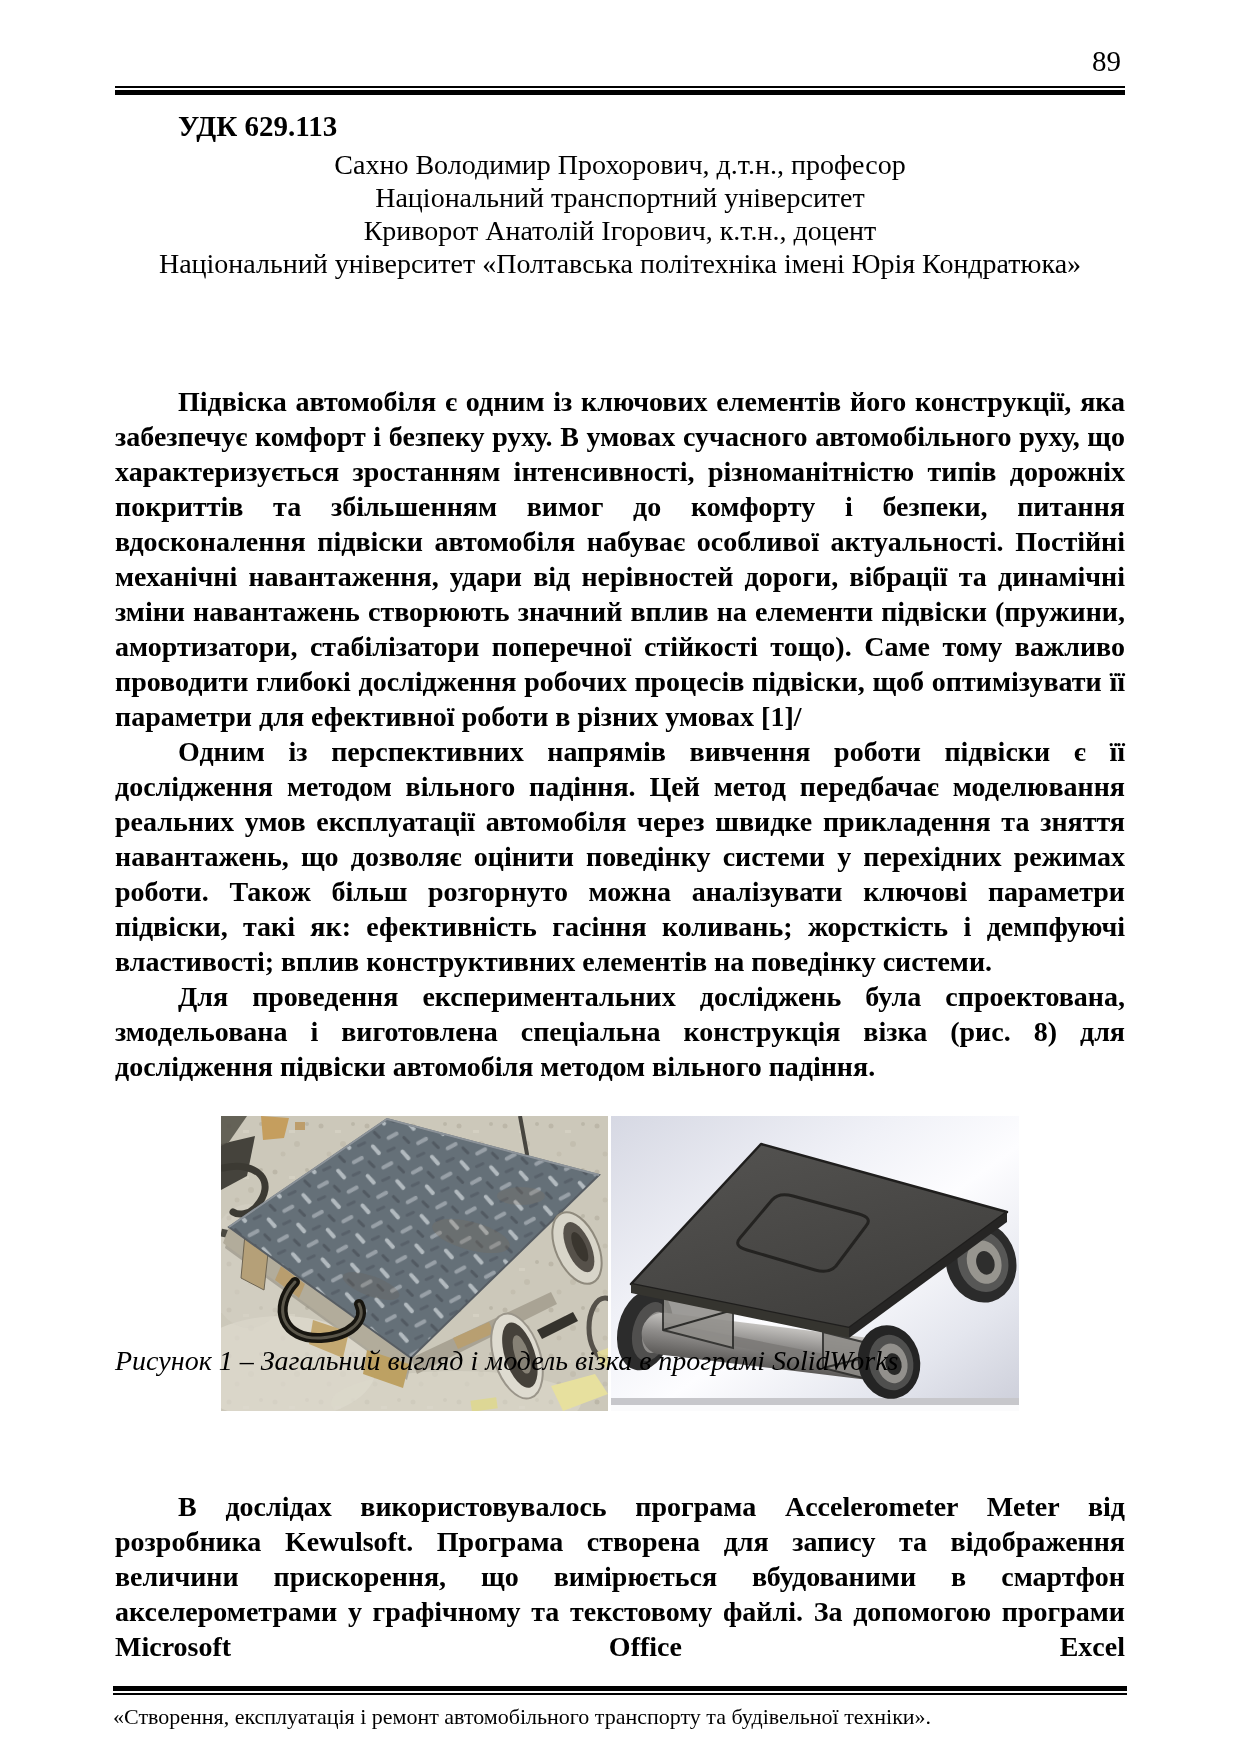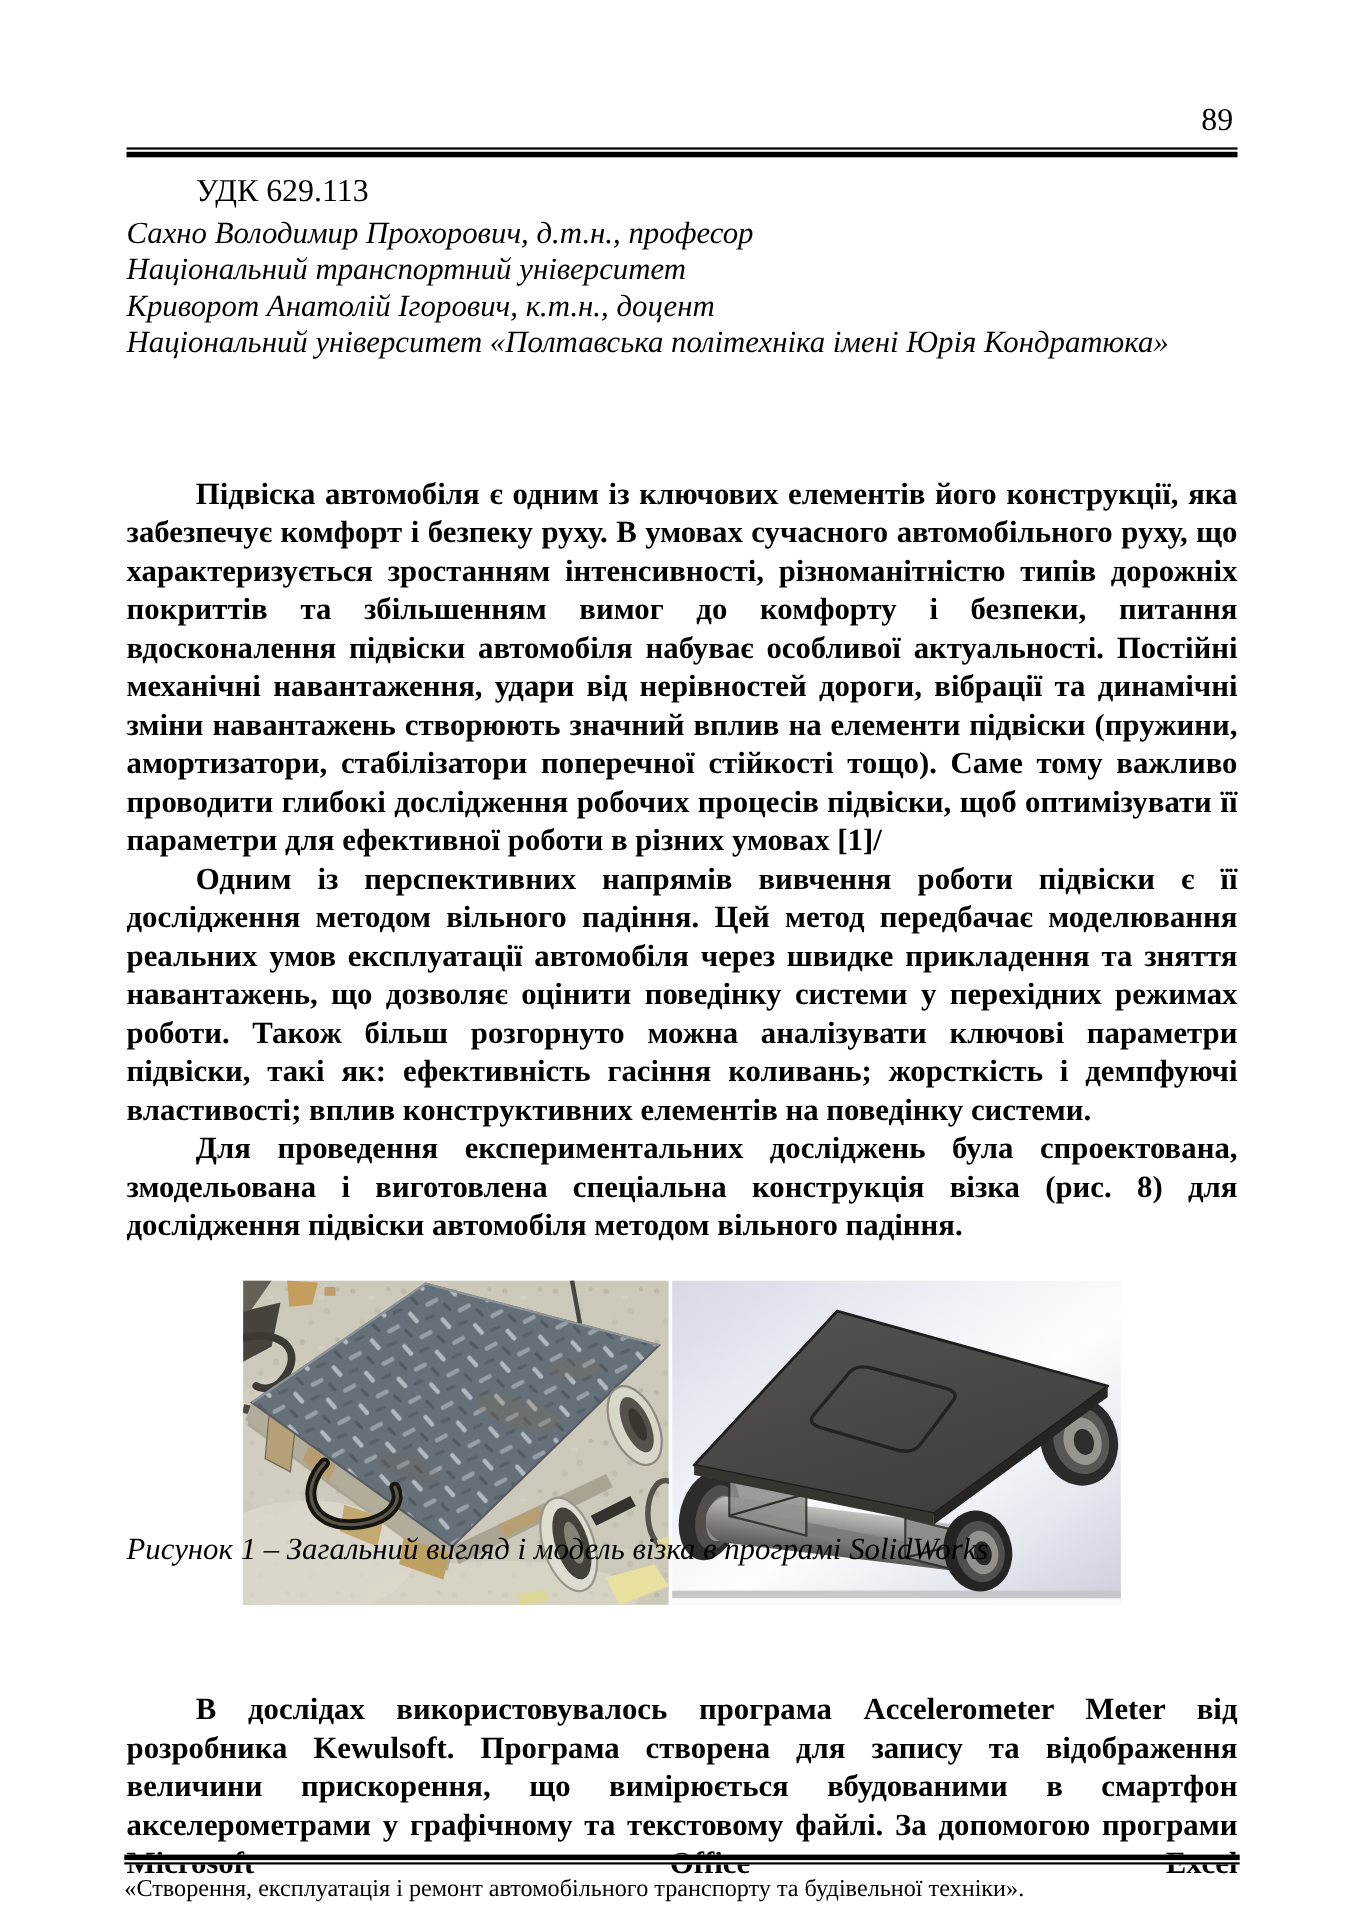--- a/index.html
+++ b/index.html
@@ -1,27 +1,27 @@
 <!DOCTYPE html>
 <html><head>
 <meta charset="utf-8">
 <style>
   html,body{margin:0;padding:0;background:#888;}
   .page{
     position:relative;width:1240px;height:1754px;margin:0 auto;
     background:#ffffff;color:#000;overflow:hidden;
     font-family:"Liberation Serif","DejaVu Serif",serif;
   }
-  .content{position:absolute;left:115px;right:115px;top:0;bottom:0;margin-top:48px;}
+  .content{position:absolute;left:115px;right:115px;top:0;bottom:0;}
   .abs{position:absolute;left:0;right:0;}
 
   .pageno{ text-align:right;font-size:29px;padding-top:44px;padding-right:4px;line-height:34px;}
   .rule-top{margin-top:8px;height:2px;border-top:2px solid #000;border-bottom:5px solid #000;background:#fff;}
-  .udc{margin-top:15px;margin-left:63px;font-weight:normal;font-size:29px;line-height:33px;}
-  .authors{margin-top:5px;text-align:left;font-style:italic;font-size:28px;line-height:33px;}
+  .udc{margin-top:15px;margin-left:63px;font-weight:bold;font-size:29px;line-height:33px;}
+  .authors{margin-top:5px;text-align:center;font-size:28px;line-height:33px;}
   .title{margin-top:21px;text-align:center;font-weight:bold;font-size:28px;line-height:34px;letter-spacing:0.4px;}
 
   .bodytext{top:384px;}
   .bodytext p, .after p{
     margin:0;text-align:justify;font-size:28px;line-height:35px;text-indent:63px;font-weight:bold;
   }
   .figure-row{top:1116px;display:flex;justify-content:center;gap:3px;}
   .fig-img{display:block;}
   .caption{top:1344px;text-align:left;font-style:italic;font-size:28px;line-height:34px;}
   .after{top:1489px;}

